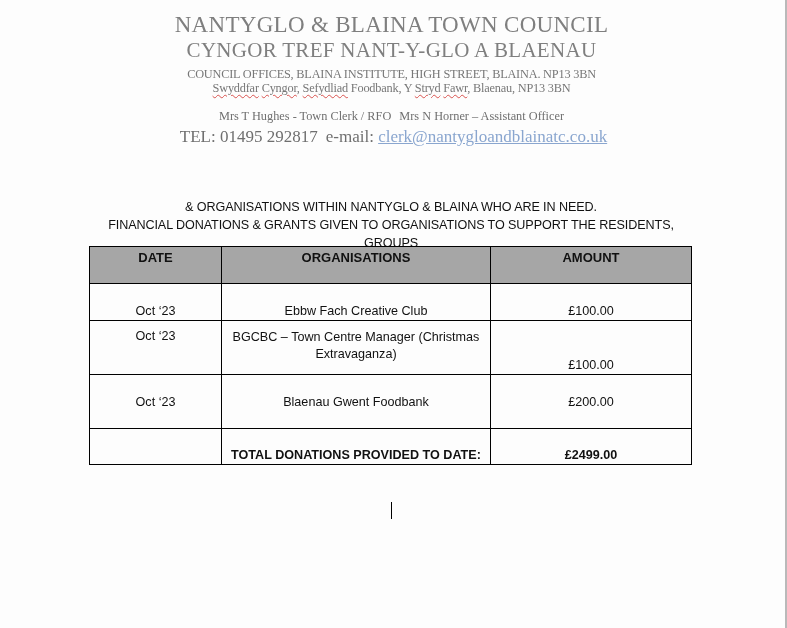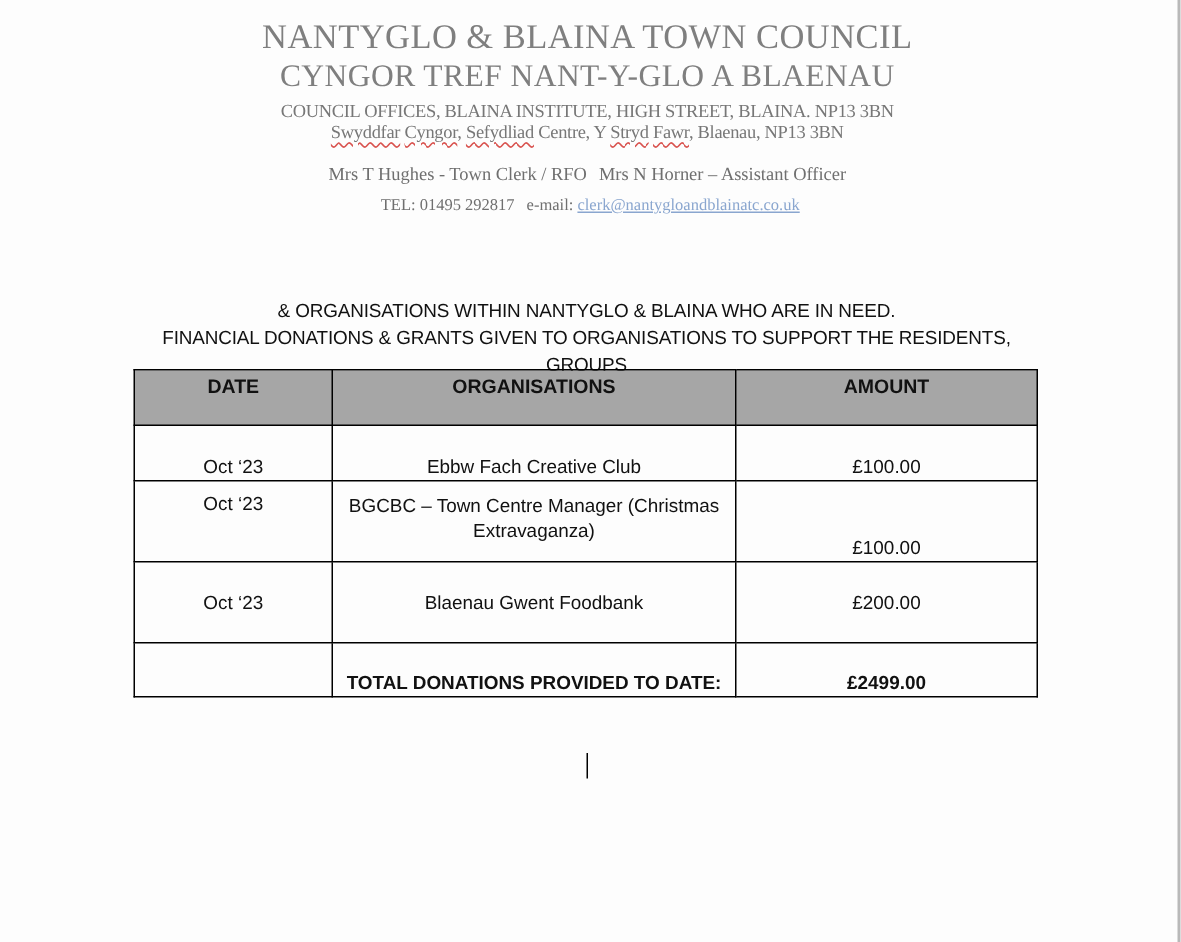--- a/index.html
+++ b/index.html
@@ -73,21 +73,21 @@
     }
     .lh-staff {
       top: 109px;
       font-size: 12.3px;
       line-height: 14px;
       color: #6f6f6f;
       left: -2px;
     }
     .lh-contact {
       top: 130px;
-      font-size: 11px;
+      font-size: 17px;
       line-height: 14px;
       color: #6f6f6f;
       left: 0px;
     }
     .lh-contact a {
       color: #8aa6cf;
       text-decoration: underline;
     }
     .gap { display: inline-block; width: 8px; }
 
@@ -158,21 +158,21 @@
     }
   </style>
 </head>
 <body>
 
 <div class="page">
 
   <div class="letterhead lh-title1">NANTYGLO &amp; BLAINA TOWN COUNCIL</div>
   <div class="letterhead lh-title2">CYNGOR TREF NANT-Y-GLO A BLAENAU</div>
   <div class="letterhead lh-addr1">COUNCIL OFFICES, BLAINA INSTITUTE, HIGH STREET, BLAINA. NP13 3BN</div>
-  <div class="letterhead lh-addr2"><span class="spell">Swyddfar</span> <span class="spell">Cyngor</span><span>, </span><span class="spell">Sefydliad</span><span> Centre, Y </span><span class="spell">Stryd</span> <span class="spell">Fawr</span><span>, Blaenau, NP13 3BN</span></div>
+  <div class="letterhead lh-addr2"><span class="spell">Swyddfar</span> <span class="spell">Cyngor</span><span>, </span><span class="spell">Sefydliad</span><span> Foodbank, Y </span><span class="spell">Stryd</span> <span class="spell">Fawr</span><span>, Blaenau, NP13 3BN</span></div>
 
   <div class="letterhead lh-staff"><span>Mrs T Hughes - Town Clerk / RFO</span><span class="gap"></span><span>Mrs N Horner – Assistant Officer</span></div>
 
   <div class="letterhead lh-contact"><span>TEL: 01495 292817</span><span class="gap"></span><span>e-mail:</span> <a>clerk@nantygloandblainatc.co.uk</a></div>
 
   <div class="intro">
     <div>&amp; ORGANISATIONS WITHIN NANTYGLO &amp; BLAINA WHO ARE IN NEED.</div>
     <div>FINANCIAL DONATIONS &amp; GRANTS GIVEN TO ORGANISATIONS TO SUPPORT THE RESIDENTS, GROUPS</div>
   </div>
 

